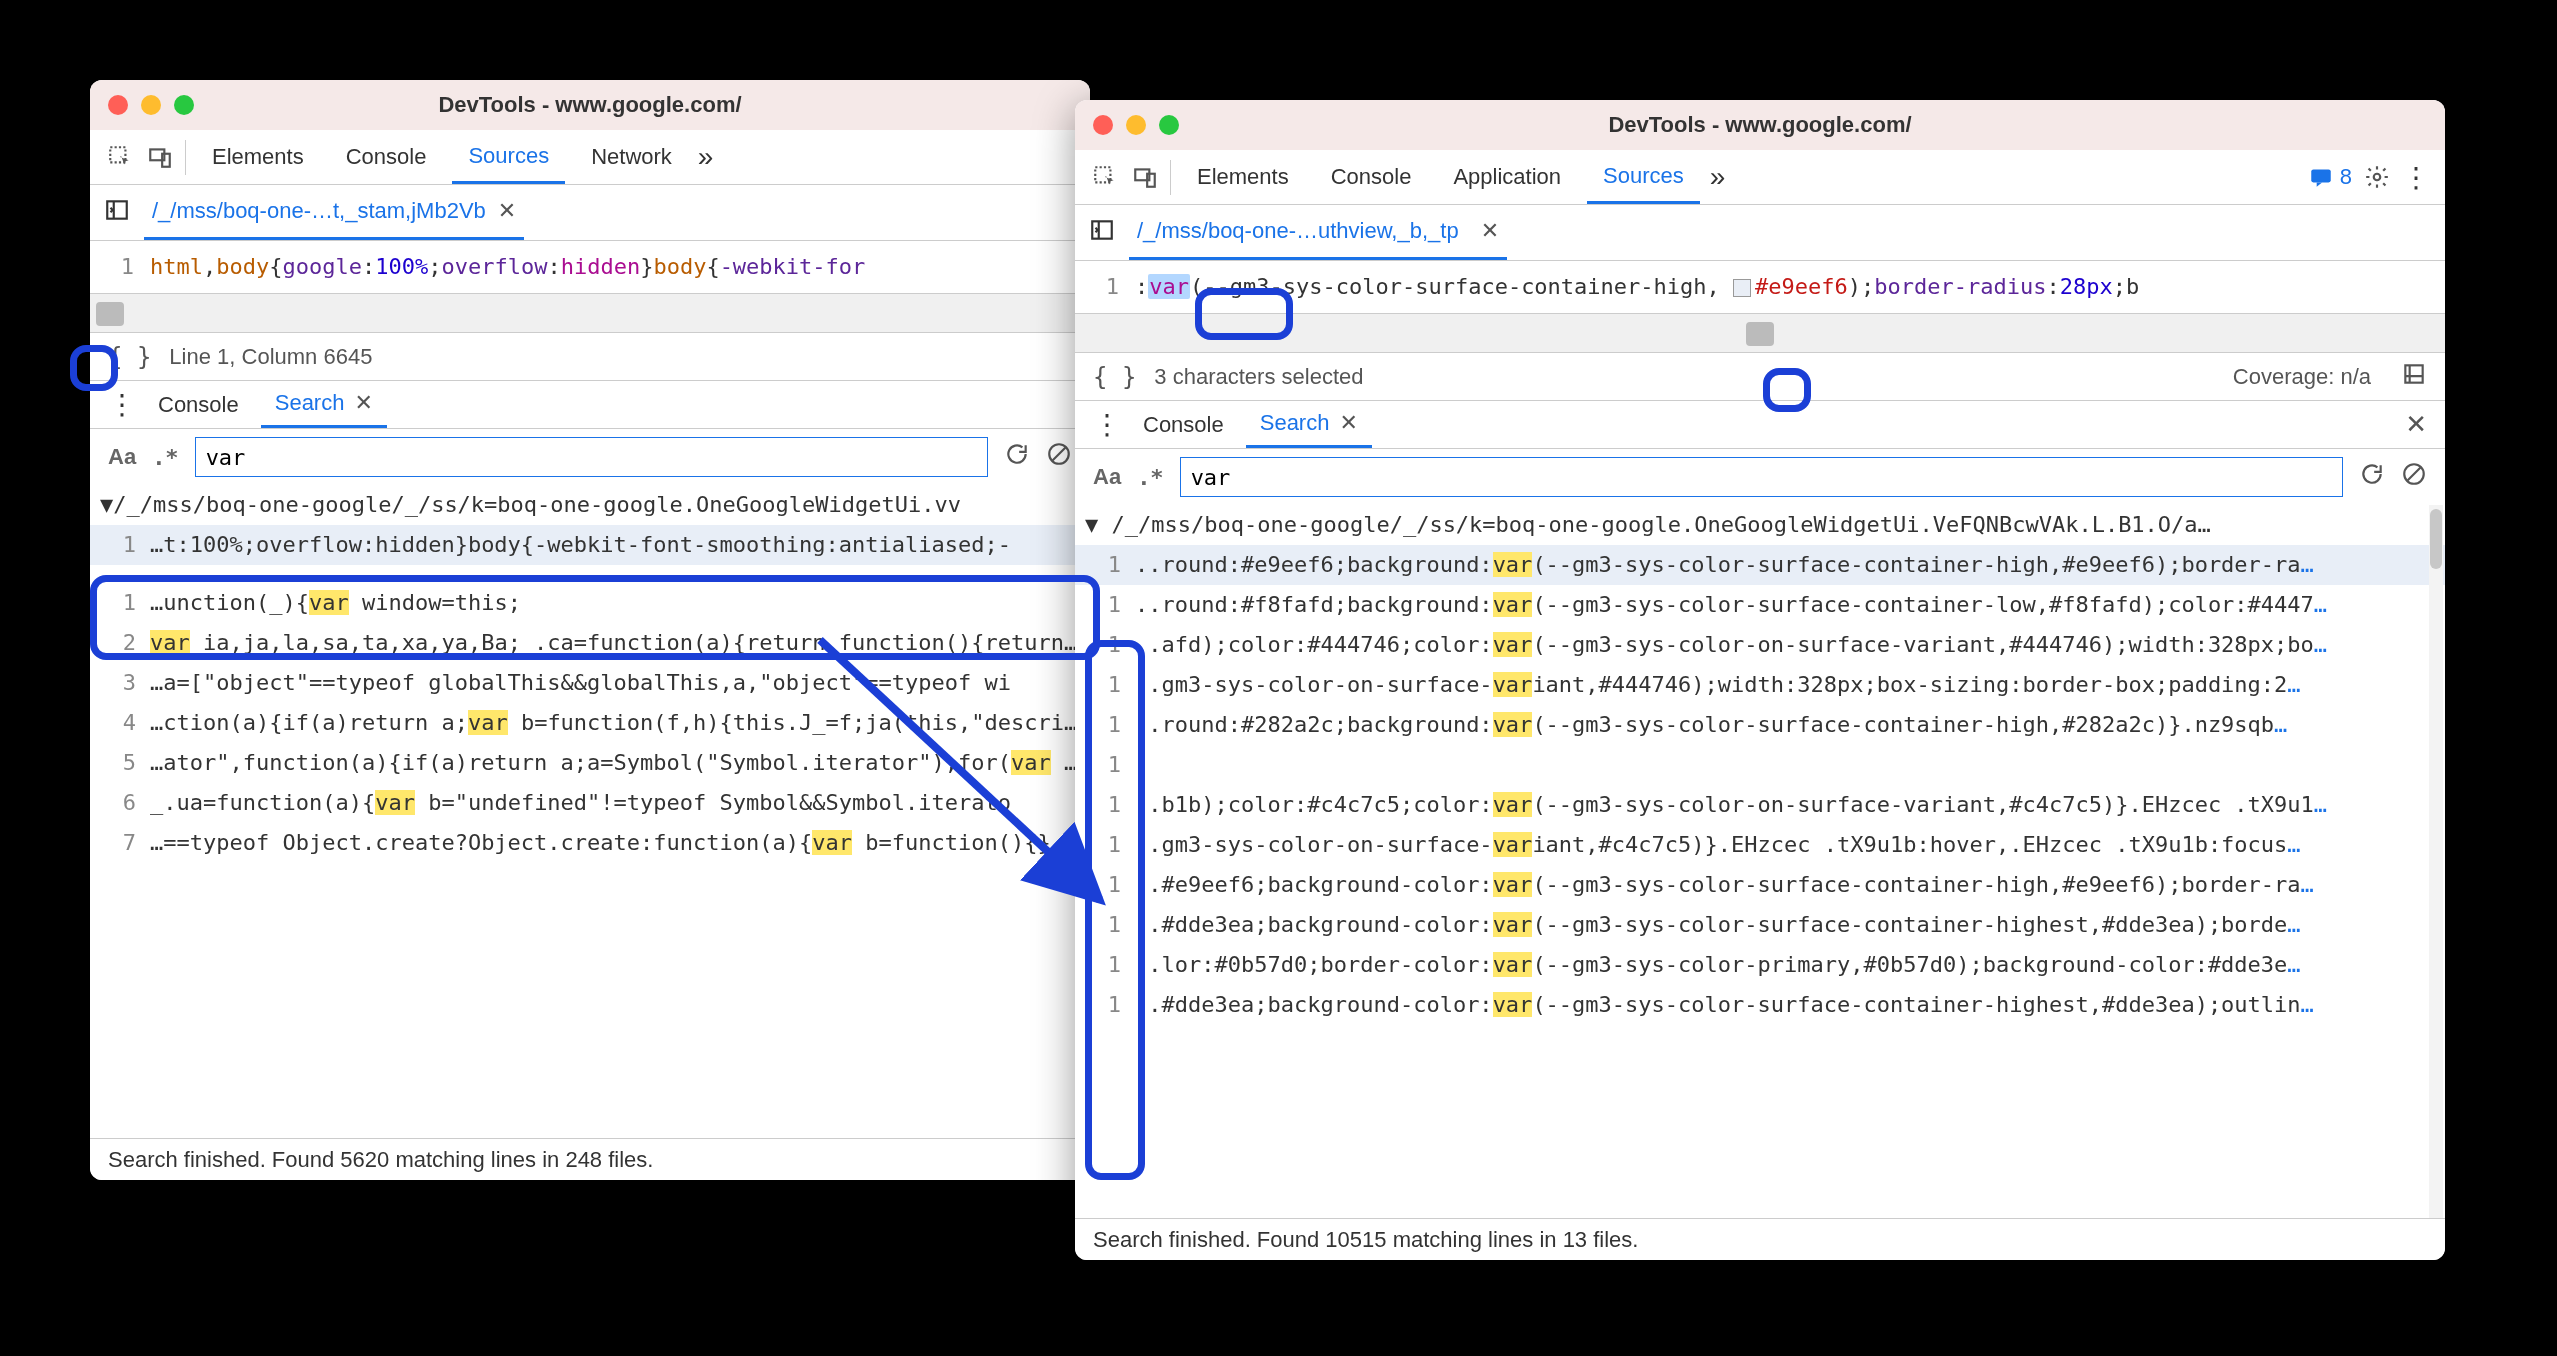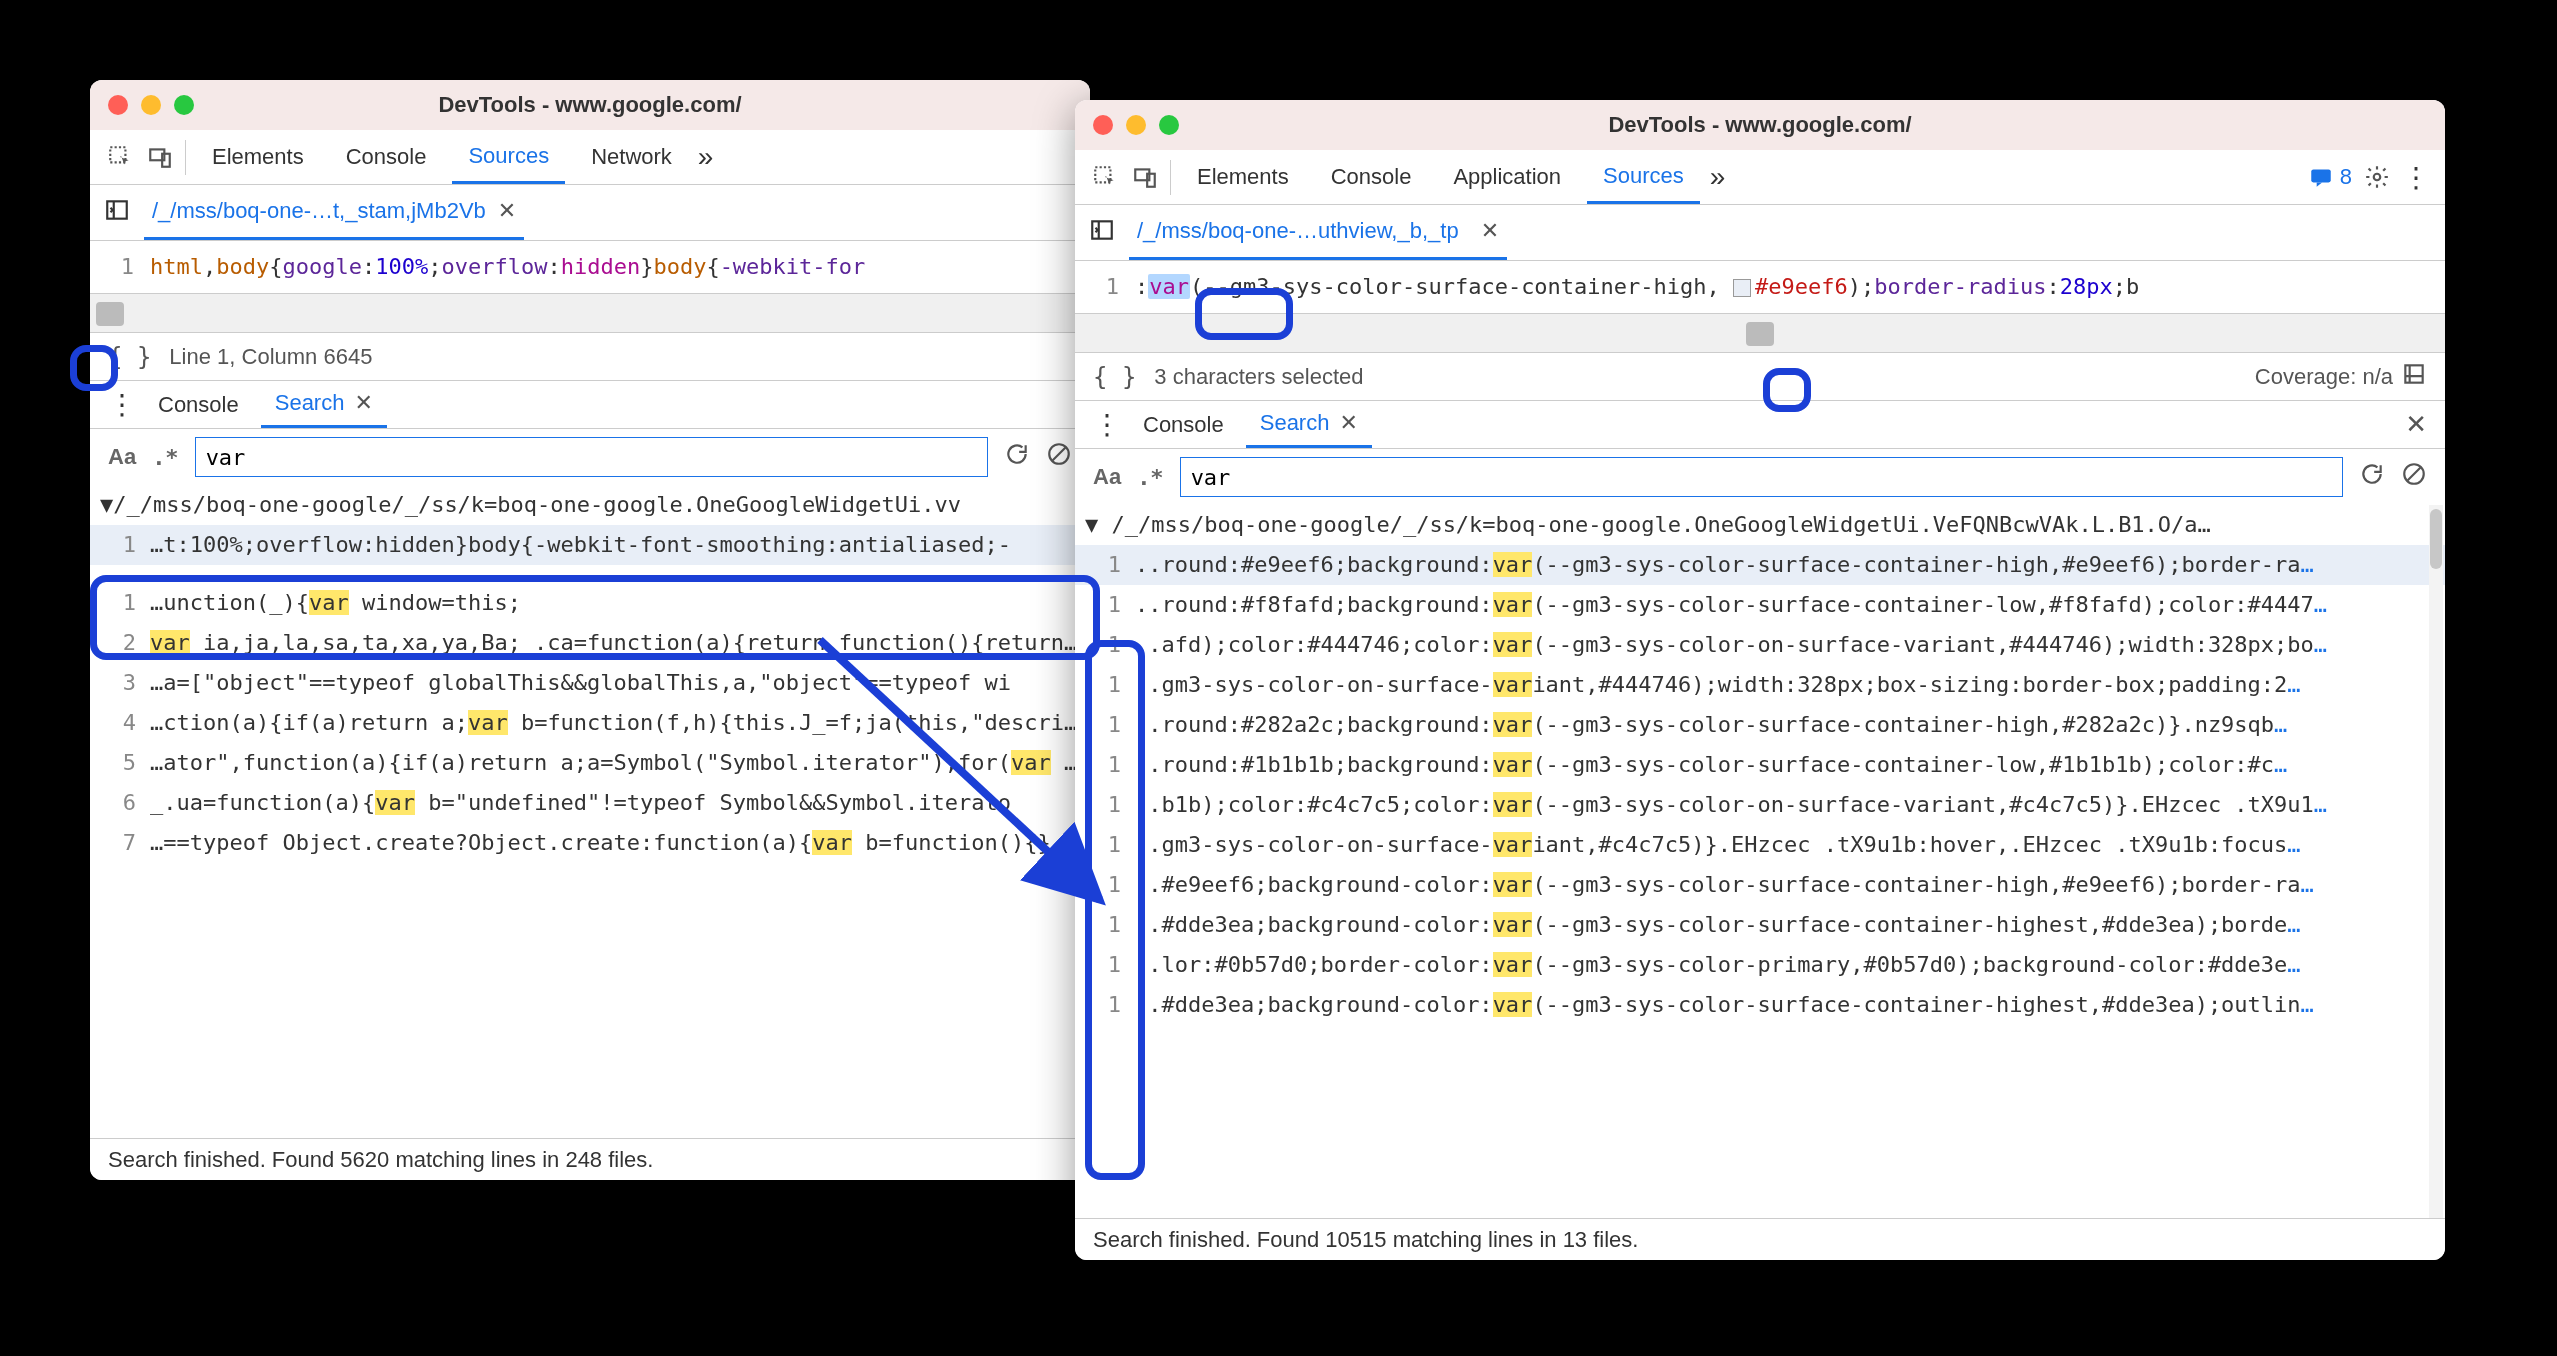--- a/index.html
+++ b/index.html
@@ -92,21 +92,21 @@
     border-bottom: 1px solid #ccc;
     display: flex;
     align-items: center;
     padding: 0 18px;
     gap: 18px;
     color: #555;
     font-size: 22px;
     justify-content: space-between;
   }
   .statusbar .left-group { display: flex; align-items: center; gap: 18px; }
-  .statusbar .right-group { display: flex; align-items: center; gap: 8px; }
+  .statusbar .right-group { display: flex; align-items: center; gap: 30px; }
   .drawer-tabs {
     height: 48px;
     border-bottom: 1px solid #ccc;
     display: flex;
     align-items: center;
     padding: 0 18px;
     gap: 8px;
   }
   .drawer-tabs .dtab { padding: 0 14px; height: 100%; display: flex; align-items: center; color: #333; cursor: pointer; }
   .drawer-tabs .dtab.active { color: #1a73e8; border-bottom: 3px solid #1a73e8; }
@@ -456,21 +456,20 @@
         <div class="row">
           <span class="ln">1</span>
           <span class="txt">..gm3-sys-color-on-surface-<span class="hl">var</span>iant,#444746);width:328px;box-sizing:border-box;padding:2<span class="ell">…</span></span>
         </div>
         <div class="row">
           <span class="ln">1</span>
           <span class="txt">..round:#282a2c;background:<span class="hl">var</span>(--gm3-sys-color-surface-container-high,#282a2c)}.nz9sqb<span class="ell">…</span></span>
         </div>
         <div class="row">
           <span class="ln">1</span>
-          <span class="txt">..round:#1b1b1b;background:<span class="hl">var</span>(--gm3-sys-color-surface-container-low,#1b1b1b);color:#c<span class="ell">…</span></span>
         </div>
         <div class="row">
           <span class="ln">1</span>
           <span class="txt">..b1b);color:#c4c7c5;color:<span class="hl">var</span>(--gm3-sys-color-on-surface-variant,#c4c7c5)}.EHzcec .tX9u1<span class="ell">…</span></span>
         </div>
         <div class="row">
           <span class="ln">1</span>
           <span class="txt">..gm3-sys-color-on-surface-<span class="hl">var</span>iant,#c4c7c5)}.EHzcec .tX9u1b:hover,.EHzcec .tX9u1b:focus<span class="ell">…</span></span>
         </div>
         <div class="row">

